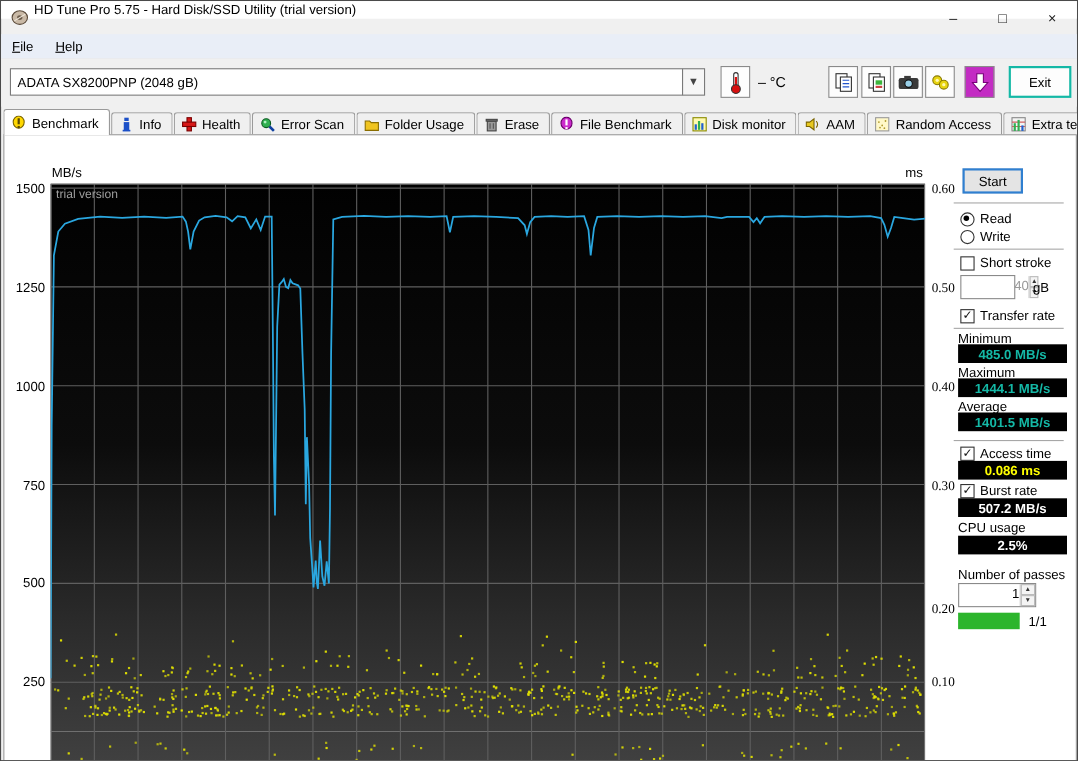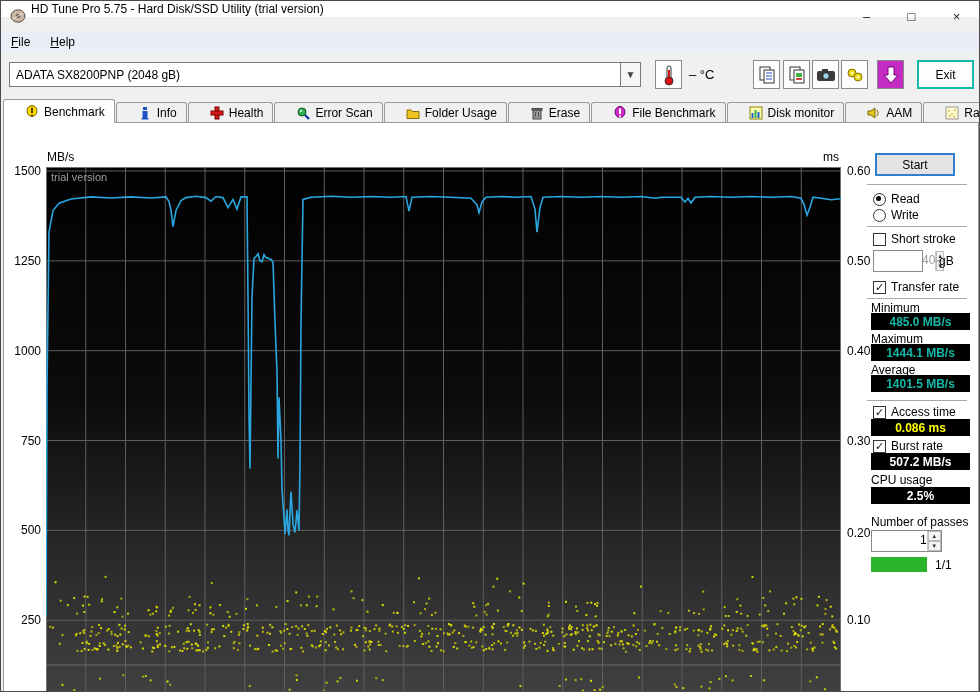--- a/index.html
+++ b/index.html
@@ -22,37 +22,37 @@
   #drive-arrow{left:619px;top:9px;width:21px;height:25px;background:#f6f6f6;border:1px solid #7a7a7a;
       box-sizing:border-box;display:flex;align-items:center;justify-content:center;color:#444;font-size:10px;}
   .toolbtn{top:7px;width:27px;height:29px;background:#fdfdfd;border:1px solid #8a8a8a;box-sizing:border-box;
       display:flex;align-items:center;justify-content:center;}
   #temp-label{left:688px;top:14px;font-size:13px;}
   #btn-download{background:#c32bc3;}
   #btn-exit{left:916px;top:7px;width:57px;height:29px;background:#fdfdfd;border:2px solid #14b8a6;
       box-sizing:border-box;display:flex;align-items:center;justify-content:center;}
   
   #tabbar{left:2px;top:98px;width:976px;height:24px;display:flex;align-items:flex-end;}
-  .tab{display:flex;align-items:center;gap:5px;padding:3px 9px 3px 21px;border:1px solid #9a9a9a;border-bottom:none;
+  .tab{display:flex;align-items:center;gap:5px;padding:3px 9px 3px 6px;border:1px solid #9a9a9a;border-bottom:none;
       border-radius:3px 3px 0 0;background:#f0f0f0;height:21px;box-sizing:border-box;margin-right:1px;white-space:nowrap;}
   .tab.active{background:#ffffff;height:24px;font-weight:normal;position:relative;z-index:2;}
   .tab .ticon{width:14px;height:14px;display:inline-block;}
   
   #panel{left:2px;top:121px;width:976px;height:571px;background:#ffffff;border:1px solid #9a9a9a;box-sizing:border-box;}
   #plot{left:45px;top:166px;width:795px;height:526px;
       background:linear-gradient(to bottom,#010101 0%,#0c0c0c 45%,#2a2a2a 75%,#404040 100%);}
   #plot svg{display:block;}
   #trial-text{left:50px;top:170px;color:#9f9f9f;font-size:11px;}
   .ytick{position:absolute;left:0;width:40px;text-align:right;font-size:12px;}
-  .mstick{position:absolute;left:846px;width:40px;text-align:left;font-size:12px;}
+  .mstick{position:absolute;left:846px;width:40px;text-align:left;font-size:12px;font-family:Liberation Serif, serif;}
   #mbs-label{left:46px;top:149px;font-size:12px;}
   #ms-label{left:800px;top:149px;width:38px;text-align:right;font-size:12px;}
   
   .sep{position:absolute;left:866px;width:100px;height:1px;background:#a7a7a7;}
-  #start-btn{left:874px;top:152px;width:80px;height:23px;background:#e4e4e4;border:2px solid #2f7fd0;
+  #start-btn{left:874px;top:152px;width:55px;height:23px;background:#e4e4e4;border:2px solid #2f7fd0;
       box-sizing:border-box;display:flex;align-items:center;justify-content:center;}
   .ctl-row{position:absolute;left:872px;display:flex;align-items:center;gap:5px;}
   .radio{width:13px;height:13px;border:1px solid #333;border-radius:50%;background:#fff;box-sizing:border-box;position:relative;}
   .radio.sel::after{content:"";position:absolute;left:2px;top:2px;width:5px;height:5px;border-radius:50%;background:#000;}
   .cbox{width:13px;height:13px;border:1px solid #333;background:#fff;box-sizing:border-box;
       display:flex;align-items:center;justify-content:center;font-size:11px;line-height:11px;color:#111;}
   .lbl{position:absolute;left:870px;font-size:12px;}
   .valbox{position:absolute;left:870px;width:99px;height:17px;background:#000;color:#14b8a6;
       font-weight:bold;font-size:12px;display:flex;align-items:center;justify-content:center;}
   .valbox.yellow{color:#ffff00;} .valbox.white{color:#ffffff;}
@@ -1099,14 +1099,14 @@
 <span class="ytick" style="top: 163px;">1500</span>
 <span class="ytick" style="top: 252.84px;">1250</span>
 <span class="ytick" style="top: 342.68px;">1000</span>
 <span class="ytick" style="top: 432.52px;">750</span>
 <span class="ytick" style="top: 522.36px;">500</span>
 <span class="ytick" style="top: 612.2px;">250</span>
 <span class="mstick" style="top: 163px;">0.60</span>
 <span class="mstick" style="top: 252.84px;">0.50</span>
 <span class="mstick" style="top: 342.68px;">0.40</span>
 <span class="mstick" style="top: 432.52px;">0.30</span>
-<span class="mstick" style="top: 525px;">0.20</span>
+<span class="mstick" style="top: 545px;">0.20</span>
 <span class="mstick" style="top: 612.2px;">0.10</span>
 
 </body></html>

